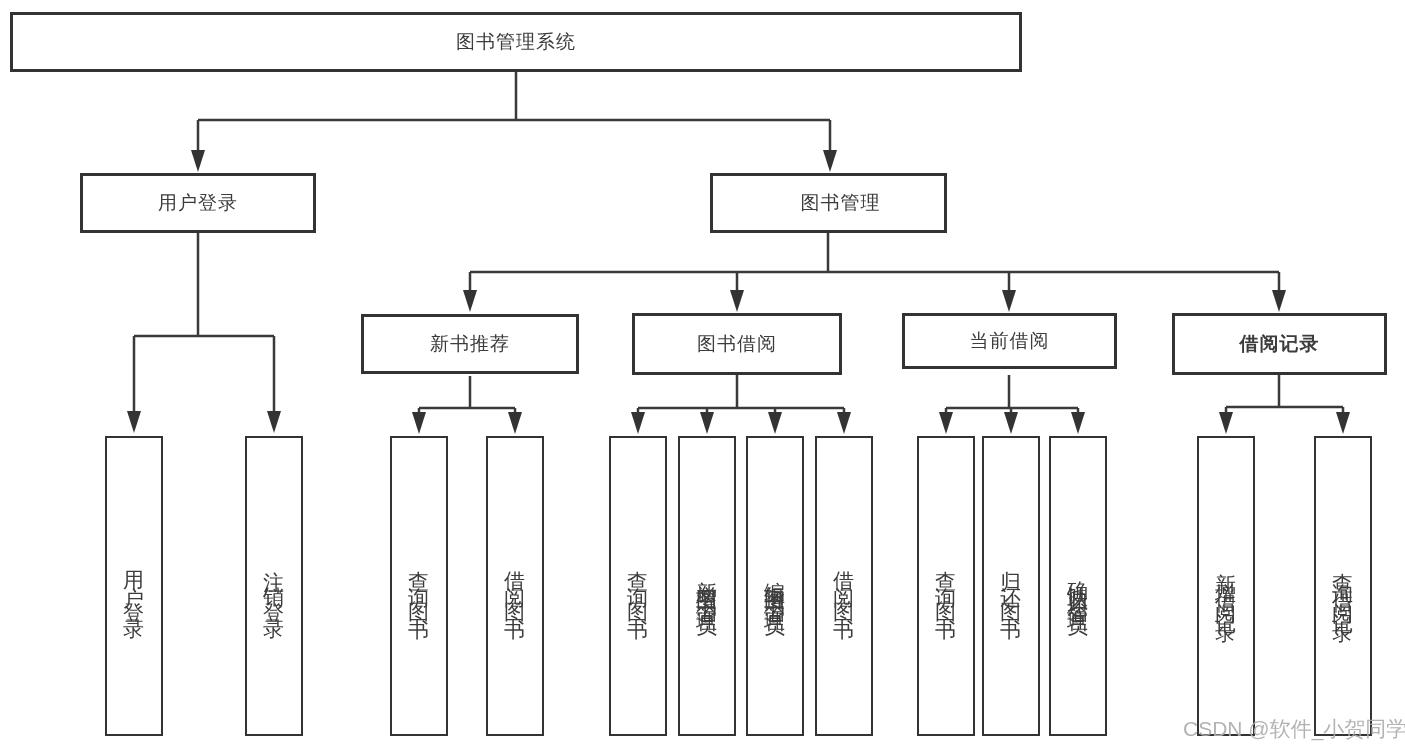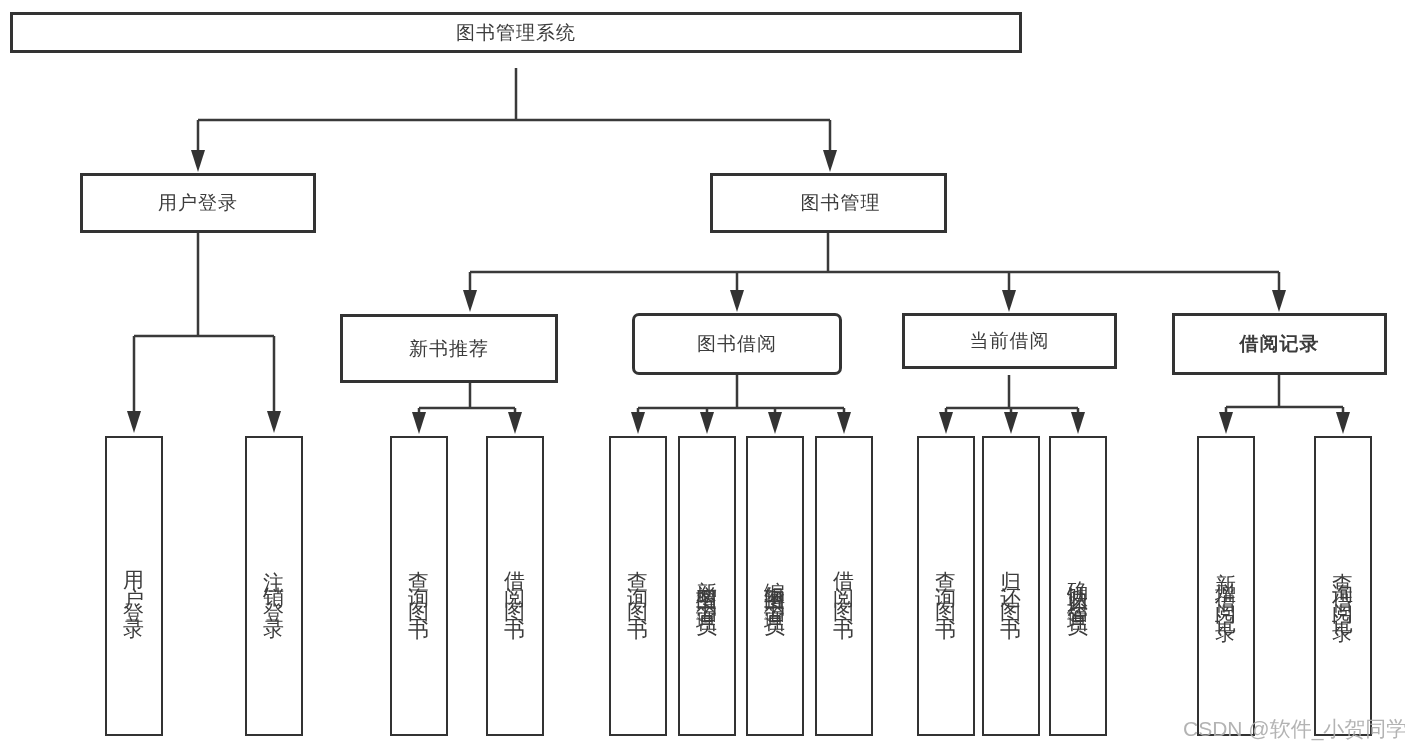--- a/index.html
+++ b/index.html
@@ -66,35 +66,35 @@
       <polygon points="768,412 782,412 775,434"></polygon>
       <polygon points="837,412 851,412 844,434"></polygon>
       <polygon points="939,412 953,412 946,434"></polygon>
       <polygon points="1004,412 1018,412 1011,434"></polygon>
       <polygon points="1071,412 1085,412 1078,434"></polygon>
       <polygon points="1219,412 1233,412 1226,434"></polygon>
       <polygon points="1336,412 1350,412 1343,434"></polygon>
     </g>
   </svg>
 
-  <div class="box hbox" style="left:10px; top:12px; width:1012px; height:41px;">
+  <div class="box hbox" style="left:10px; top:12px; width:1012px; height:60px;">
     <span>图书管理系统</span>
   </div>
 
   <div class="box hbox" style="left:80px; top:173px; width:236px; height:60px;">
     <span>用户登录</span>
   </div>
   <div class="box hbox" style="left:710px; top:173px; width:237px; height:60px;padding-left:24px;">
     <span>图书管理</span>
   </div>
 
-  <div class="box hbox" style="left:340px; top:314px; width:218px; height:69px;text-align:center;">
+  <div class="box hbox" style="left:361px; top:314px; width:218px; height:60px;text-align:center;">
     <span>新书推荐</span>
   </div>
-  <div class="box hbox" style="left:632px; top:313px; width:210px; height:62px;border-radius:7px;">
+  <div class="box hbox" style="left:632px; top:313px; width:210px; height:62px;">
     <span>图书借阅</span>
   </div>
   <div class="box hbox" style="left:902px; top:313px; width:215px; height:56px;">
     <span>当前借阅</span>
   </div>
   <div class="box hbox" style="left:1172px; top:313px; width:215px; height:62px;font-weight:bold;">
     <span>借阅记录</span>
   </div>
 
   <div class="box leaf vs" style="left:105px;">

